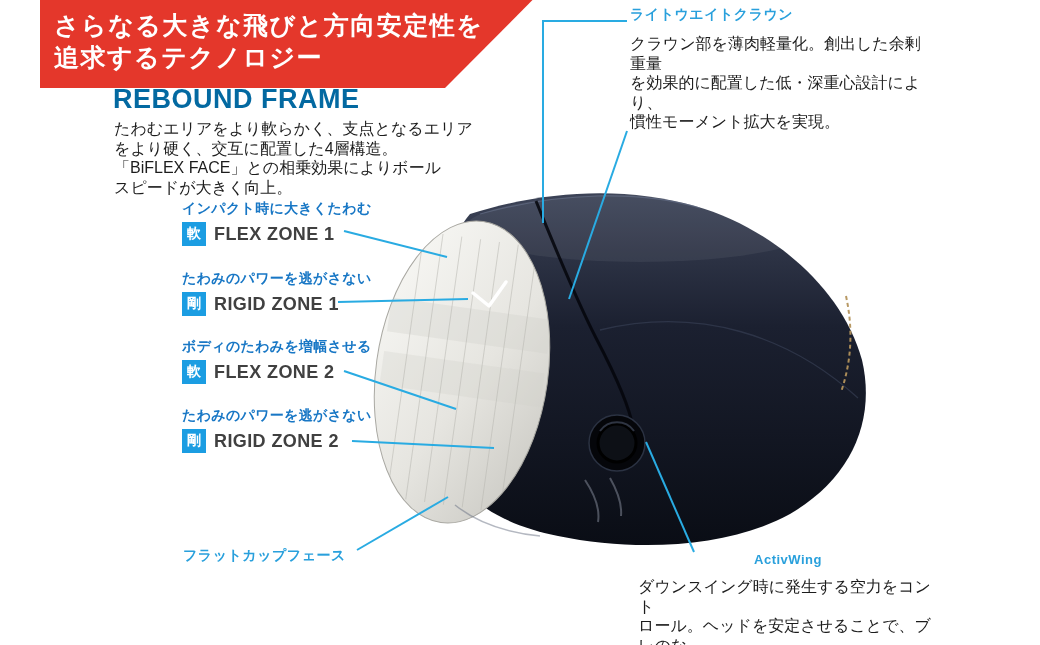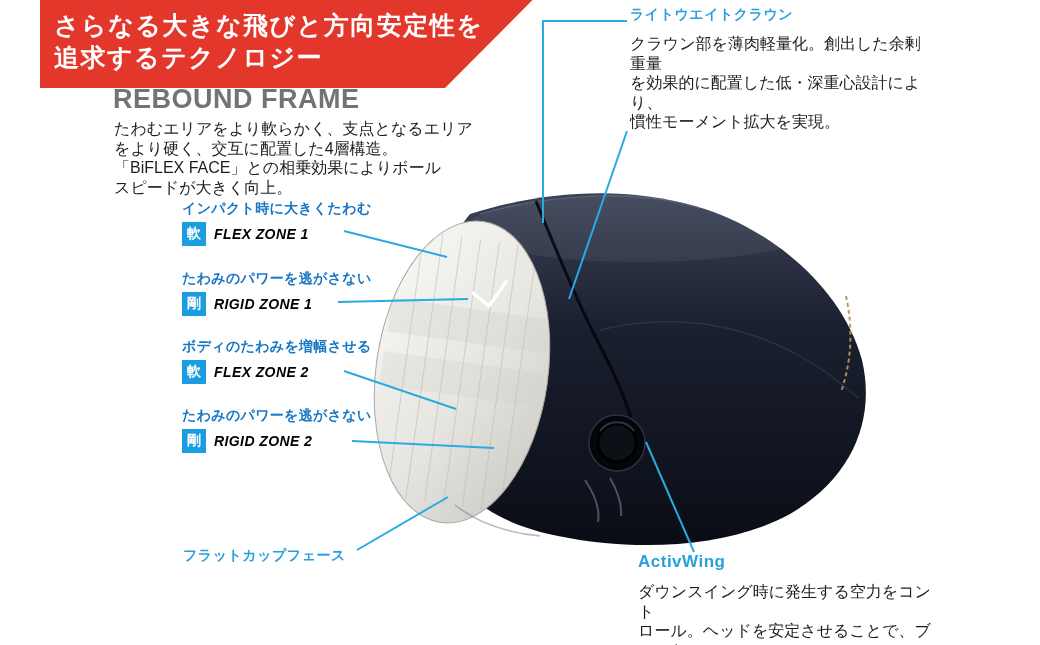--- a/index.html
+++ b/index.html
@@ -8,39 +8,39 @@
   .stage { position:relative; width:1040px; height:645px; background:#ffffff; overflow:hidden; }
   .art { position:absolute; left:0; top:0; width:1040px; height:645px; }
 
   
   .banner { position:absolute; left:0; top:0; width:500px; height:88px; background:#e4372b;
             clip-path:polygon(0 0, 98.5% 0, 81% 100%, 0 100%);
             color:#fff; font-weight:bold; padding:9px 0 0 14px; z-index:3;margin-left:40px; }
   .banner .bl { font-size:25px; line-height:32px; letter-spacing:1.5px; }
 
   
-  .rf-title { position:absolute; left:113px; top:84px; color:#737373; font-size:27px;
+  .rf-title { position:absolute; left:113px; top:84px; color:#0369a1; font-size:27px;
               font-weight:bold; letter-spacing:.5px; z-index:2; }
   .rf-desc  { position:absolute; left:114px; top:119px; font-size:16px; line-height:19.5px;
               color:#1c1c1c; white-space:pre-line; z-index:2; }
 
   
   .zone { position:absolute; left:182px; z-index:2; }
   .zone .cap { color:#1877c5; font-size:14px; font-weight:bold; letter-spacing:.3px;
                line-height:14px; margin-bottom:7px; }
   .zone .row { display:flex; align-items:center; gap:8px; }
   .zone .badge { width:24px; height:24px; background:#1b9de2; color:#fff; font-size:14px;
                  font-weight:bold; display:flex; align-items:center; justify-content:center; }
-  .zone .name { font-size:14px; font-weight:bold; color:#000000; letter-spacing:.4px;font-style:italic; }
+  .zone .name { font-size:18px; font-weight:bold; color:#404040; letter-spacing:.4px; }
 
   
   .feat { position:absolute; z-index:2; }
   .feat h2 { color:#29a0dc; font-size:14px; font-weight:bold; letter-spacing:.5px;
              margin-bottom:10px; }
-  .feat.big h2 { font-size:17px; }
+  .feat.big h2 { font-size:13px;text-align:center; }
   .feat p { font-size:16px; line-height:19.5px; color:#1c1c1c; white-space:pre-line; }
 </style>
 </head>
 <body>
 
 <div class="stage">
 
   <svg class="art" viewBox="0 0 1040 645" aria-hidden="true">
     <defs>
       <linearGradient id="bodyGrad" x1="0" y1="0" x2="0" y2="1">

